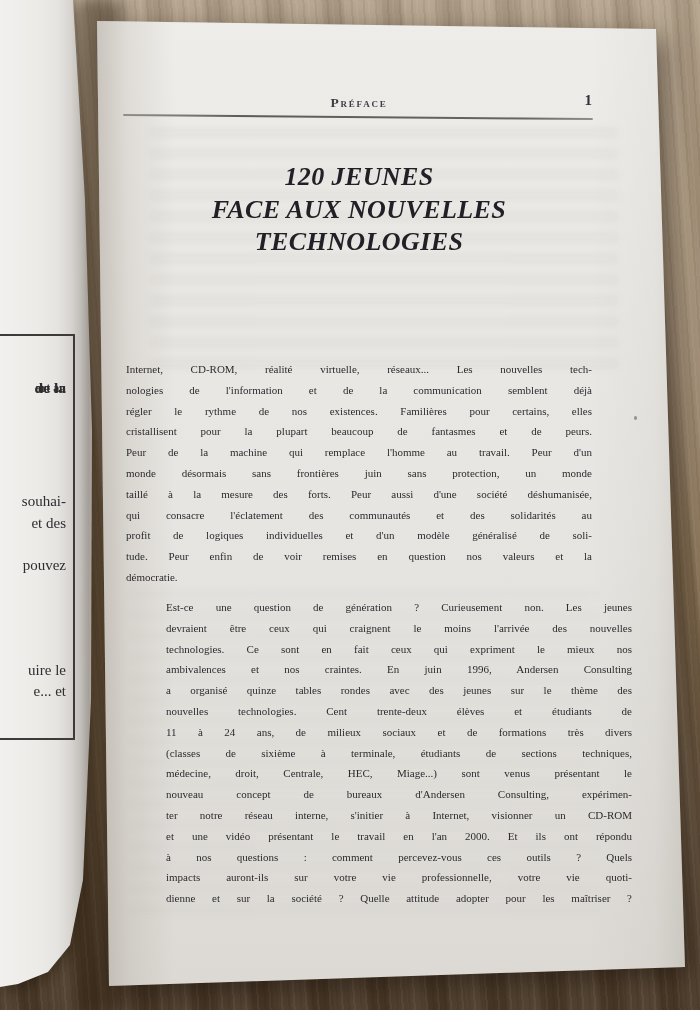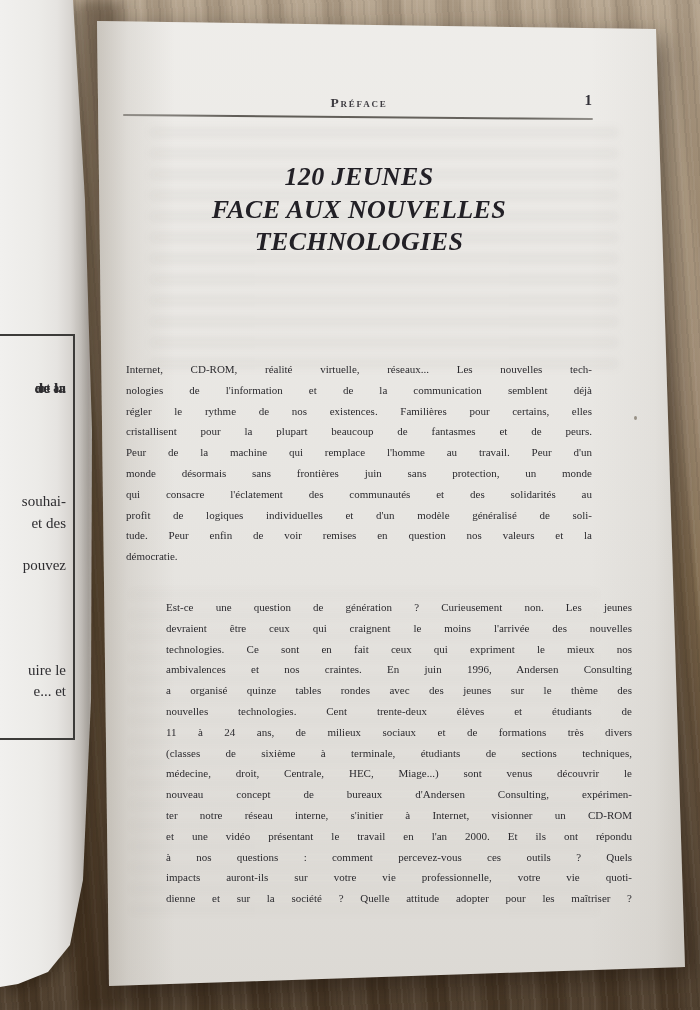--- a/index.html
+++ b/index.html
@@ -133,35 +133,36 @@
         <div>TECHNOLOGIES</div>
       </div>
 
     <div class="para para1">
         <div>Internet, CD-ROM, réalité virtuelle, réseaux... Les nouvelles tech-</div>
         <div>nologies de l'information et de la communication semblent déjà</div>
         <div>régler le rythme de nos existences. Familières pour certains, elles</div>
         <div>cristallisent pour la plupart beaucoup de fantasmes et de peurs.</div>
         <div>Peur de la machine qui remplace l'homme au travail. Peur d'un</div>
         <div>monde désormais sans frontières juin sans protection, un monde</div>
+        <div>taillé à la mesure des forts. Peur aussi d'une société déshumanisée,</div>
         <div>qui consacre l'éclatement des communautés et des solidarités au</div>
         <div>profit de logiques individuelles et d'un modèle généralisé de soli-</div>
         <div>tude. Peur enfin de voir remises en question nos valeurs et la</div>
         <div class="pend">démocratie.</div>
       </div>
     <div class="para para2">
         <div>Est-ce une question de génération ? Curieusement non. Les jeunes</div>
         <div>devraient être ceux qui craignent le moins l'arrivée des nouvelles</div>
         <div>technologies. Ce sont en fait ceux qui expriment le mieux nos</div>
         <div>ambivalences et nos craintes. En juin 1996, Andersen Consulting</div>
         <div>a organisé quinze tables rondes avec des jeunes sur le thème des</div>
         <div>nouvelles technologies. Cent trente-deux élèves et étudiants de</div>
         <div>11 à 24 ans, de milieux sociaux et de formations très divers</div>
         <div>(classes de sixième à terminale, étudiants de sections techniques,</div>
-        <div>médecine, droit, Centrale, HEC, Miage...) sont venus découvrir le</div>
+        <div>médecine, droit, Centrale, HEC, Miage...) sont venus présentant le</div>
         <div>nouveau concept de bureaux d'Andersen Consulting, expérimen-</div>
         <div>ter notre réseau interne, s'initier à Internet, visionner un CD-ROM</div>
         <div>et une vidéo présentant le travail en l'an 2000. Et ils ont répondu</div>
         <div>à nos questions : comment percevez-vous ces outils ? Quels</div>
         <div>impacts auront-ils sur votre vie professionnelle, votre vie quoti-</div>
         <div>dienne et sur la société ? Quelle attitude adopter pour les maîtriser ?</div>
       </div>
 
     <div class="speck"></div>
   </div>

